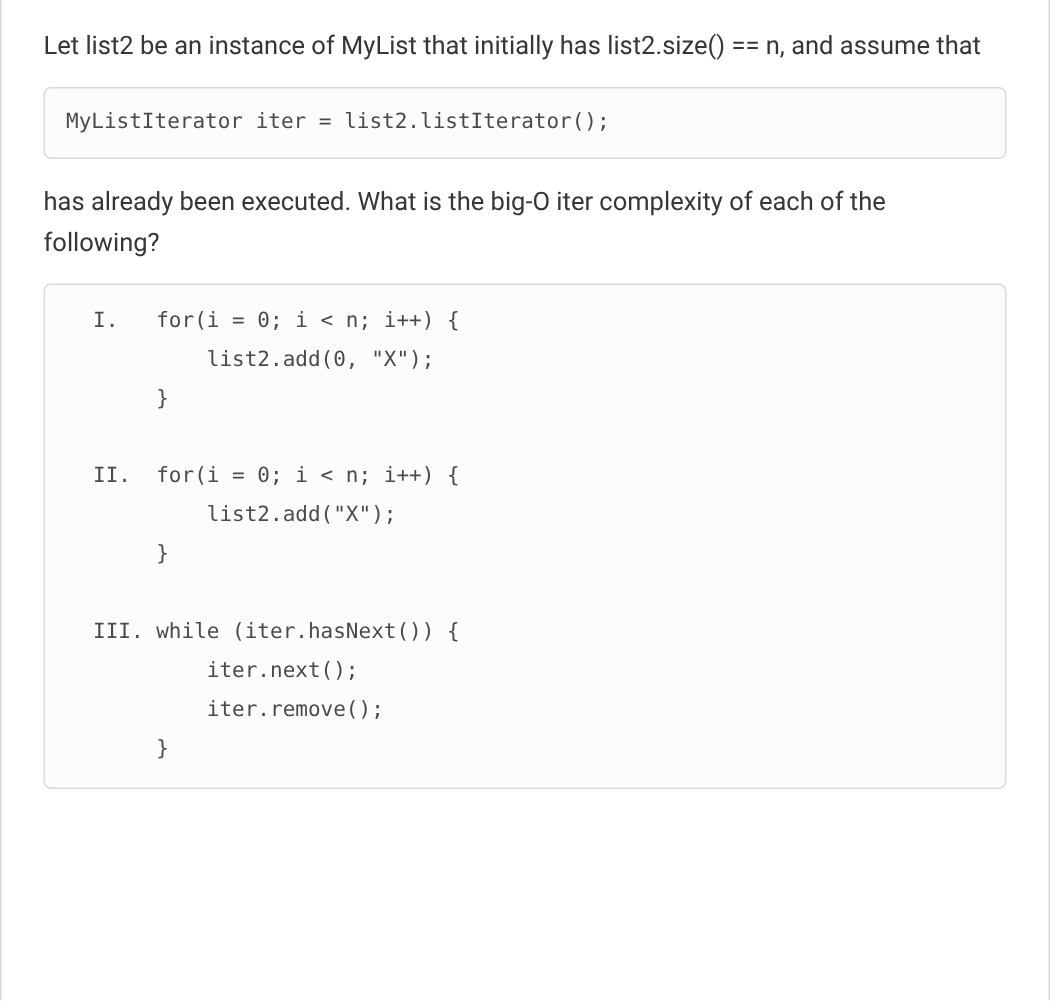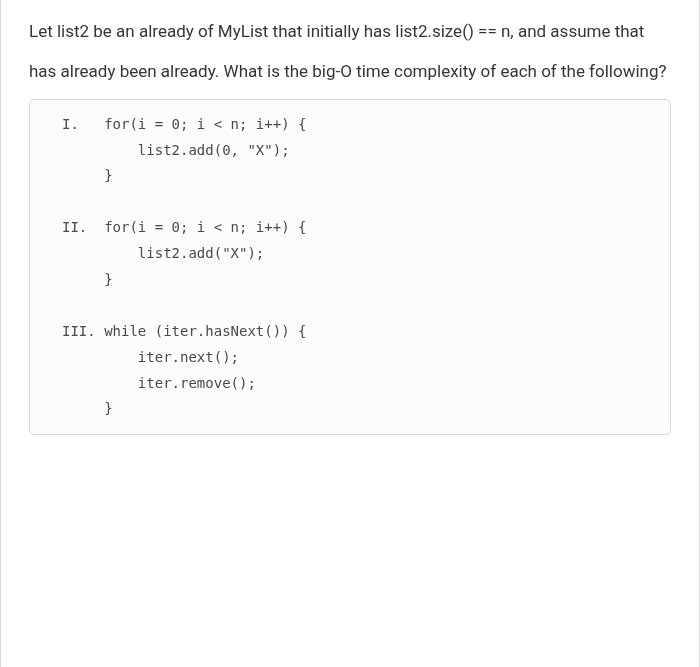--- a/index.html
+++ b/index.html
@@ -36,24 +36,25 @@
     overflow: hidden;
   }
   .code-box.small { padding: 10px 14px; margin: 12px 0 16px 0; }
 </style>
 </head>
 <body>
 
 <div class="content">
 
 
-  <p class="body-text">Let list2 be an already of MyList that initially has list2.size() == n, and assume that</p>
+  <p class="body-text">Let list2 be an instance of MyList that initially has list2.size() == n, and assume that</p>
 
+  <div class="code-box small">MyListIterator iter = list2.listIterator();</div>
 
-  <p class="body-text">has already been already. What is the big-O time complexity of each of the following?</p>
+  <p class="body-text">has already been executed. What is the big-O iter complexity of each of the following?</p>
 
 
   <div class="code-box">I.   for(i = 0; i &lt; n; i++) {
          list2.add(0, "X");
      }
 
 II.  for(i = 0; i &lt; n; i++) {
          list2.add("X");
      }
 

